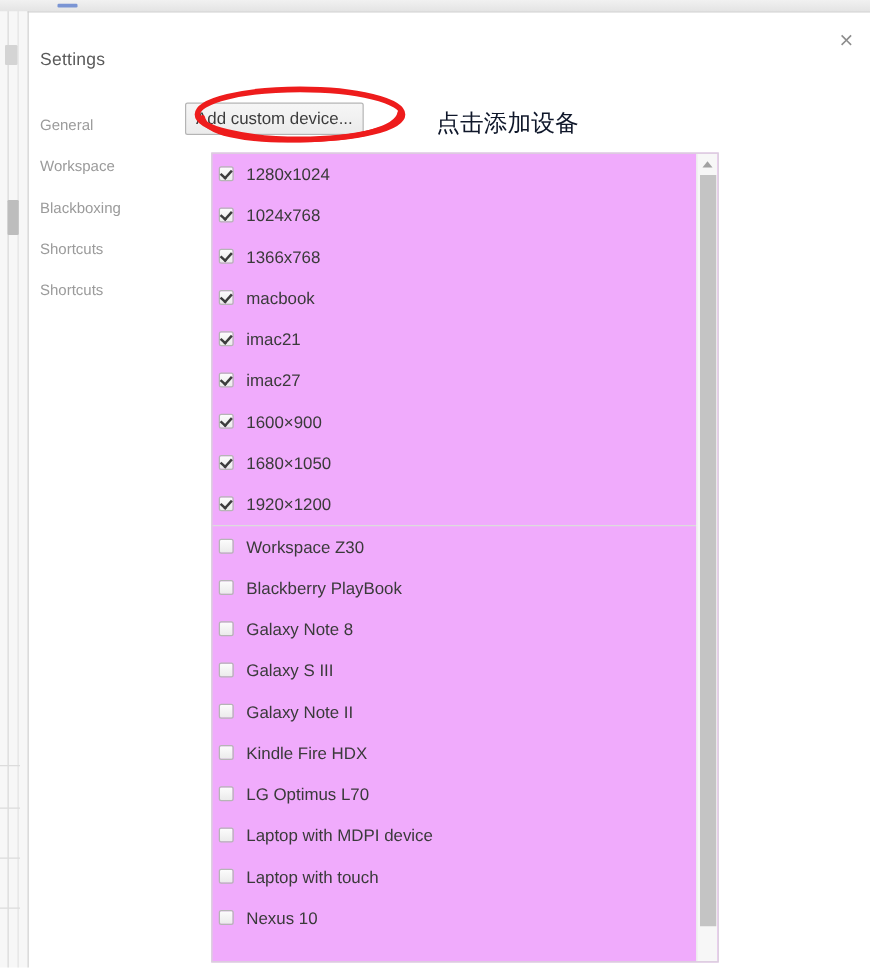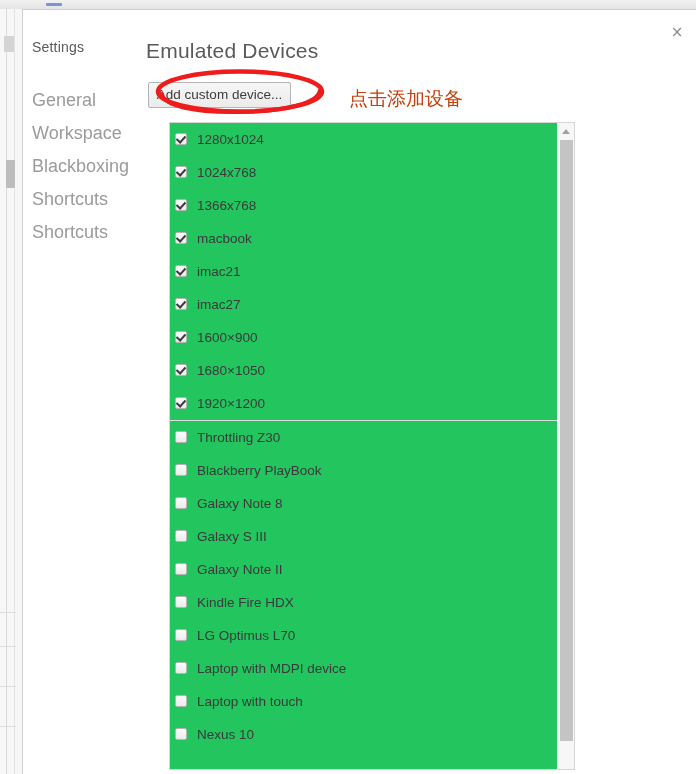--- a/index.html
+++ b/index.html
@@ -111,21 +111,21 @@
   .sidebar {
     position: absolute;
     left: 0; top: 74px;
     width: 120px;
   }
   .side-item {
     position: relative;
     height: 33px;
     line-height: 33px;
     padding-left: 9px;
-    font-size: 18px;
+    font-size: 12px;
     color: #9b9b9b;
     cursor: pointer;
     white-space: nowrap;
   }
   .side-item.selected {
     color: #2b2b2b;
   }
 
   
   .main {
@@ -151,41 +151,41 @@
     font-family: "Liberation Sans", sans-serif;
     cursor: pointer;
     padding: 0;
     line-height: 24px;
   }
 
   .annotation {
     position: absolute;
     left: 203px; top: 20px;
     font-size: 19px;
-    color: #c2410c;
+    color: #0f172a;
     font-family: Liberation Sans, sans-serif;
     white-space: nowrap;
   }
 
   
   .ellipse {
     position: absolute;
     left: 8px; top: 2px;
     width: 172px; height: 47px;
     pointer-events: none;
   }
 
   
   .list-frame {
     position: absolute;
     left: 23px; top: 56px;
     width: 406px; height: 648px;
     box-sizing: border-box;
     border: 1px solid #d6d6d6;
-    background: #22c55e;
+    background: #f0abfc;
     overflow: hidden;
   }
   .list-inner {
     position: absolute;
     left: 0; top: 0;
     width: 388px;
   }
   .dev-row {
     height: 33px;
     line-height: 33px;
@@ -271,21 +271,20 @@
   <div class="bg-topbar"></div>
   <div class="bg-tab"></div>
 </div>
 
 <div class="dialog">
 
   <div class="close-btn">×</div>
 
   <div class="settings-title">Settings</div>
 
-  <div class="page-title">Emulated Devices</div>
 
   <div class="sidebar" id="sidebar">
       <div class="side-item"><span>General</span></div>
       <div class="side-item"><span>Workspace</span></div>
       <div class="side-item"><span>Blackboxing</span></div>
       <div class="side-item"><span>Shortcuts</span></div>
       <div class="side-item"><span>Shortcuts</span></div>
     </div>
 
   <div class="main">
@@ -306,21 +305,21 @@
           <div class="dev-row checked"><span class="cb"></span><span>1280x1024</span></div>
           <div class="dev-row checked"><span class="cb"></span><span>1024x768</span></div>
           <div class="dev-row checked"><span class="cb"></span><span>1366x768</span></div>
           <div class="dev-row checked"><span class="cb"></span><span>macbook</span></div>
           <div class="dev-row checked"><span class="cb"></span><span>imac21</span></div>
           <div class="dev-row checked"><span class="cb"></span><span>imac27</span></div>
           <div class="dev-row checked"><span class="cb"></span><span>1600×900</span></div>
           <div class="dev-row checked"><span class="cb"></span><span>1680×1050</span></div>
           <div class="dev-row checked"><span class="cb"></span><span>1920×1200</span></div>
           <div class="group-sep"></div>
-          <div class="dev-row"><span class="cb"></span><span>Throttling Z30</span></div>
+          <div class="dev-row"><span class="cb"></span><span>Workspace Z30</span></div>
           <div class="dev-row"><span class="cb"></span><span>Blackberry PlayBook</span></div>
           <div class="dev-row"><span class="cb"></span><span>Galaxy Note 8</span></div>
           <div class="dev-row"><span class="cb"></span><span>Galaxy S III</span></div>
           <div class="dev-row"><span class="cb"></span><span>Galaxy Note II</span></div>
           <div class="dev-row"><span class="cb"></span><span>Kindle Fire HDX</span></div>
           <div class="dev-row"><span class="cb"></span><span>LG Optimus L70</span></div>
           <div class="dev-row"><span class="cb"></span><span>Laptop with MDPI device</span></div>
           <div class="dev-row"><span class="cb"></span><span>Laptop with touch</span></div>
           <div class="dev-row"><span class="cb"></span><span>Nexus 10</span></div>
         </div>

